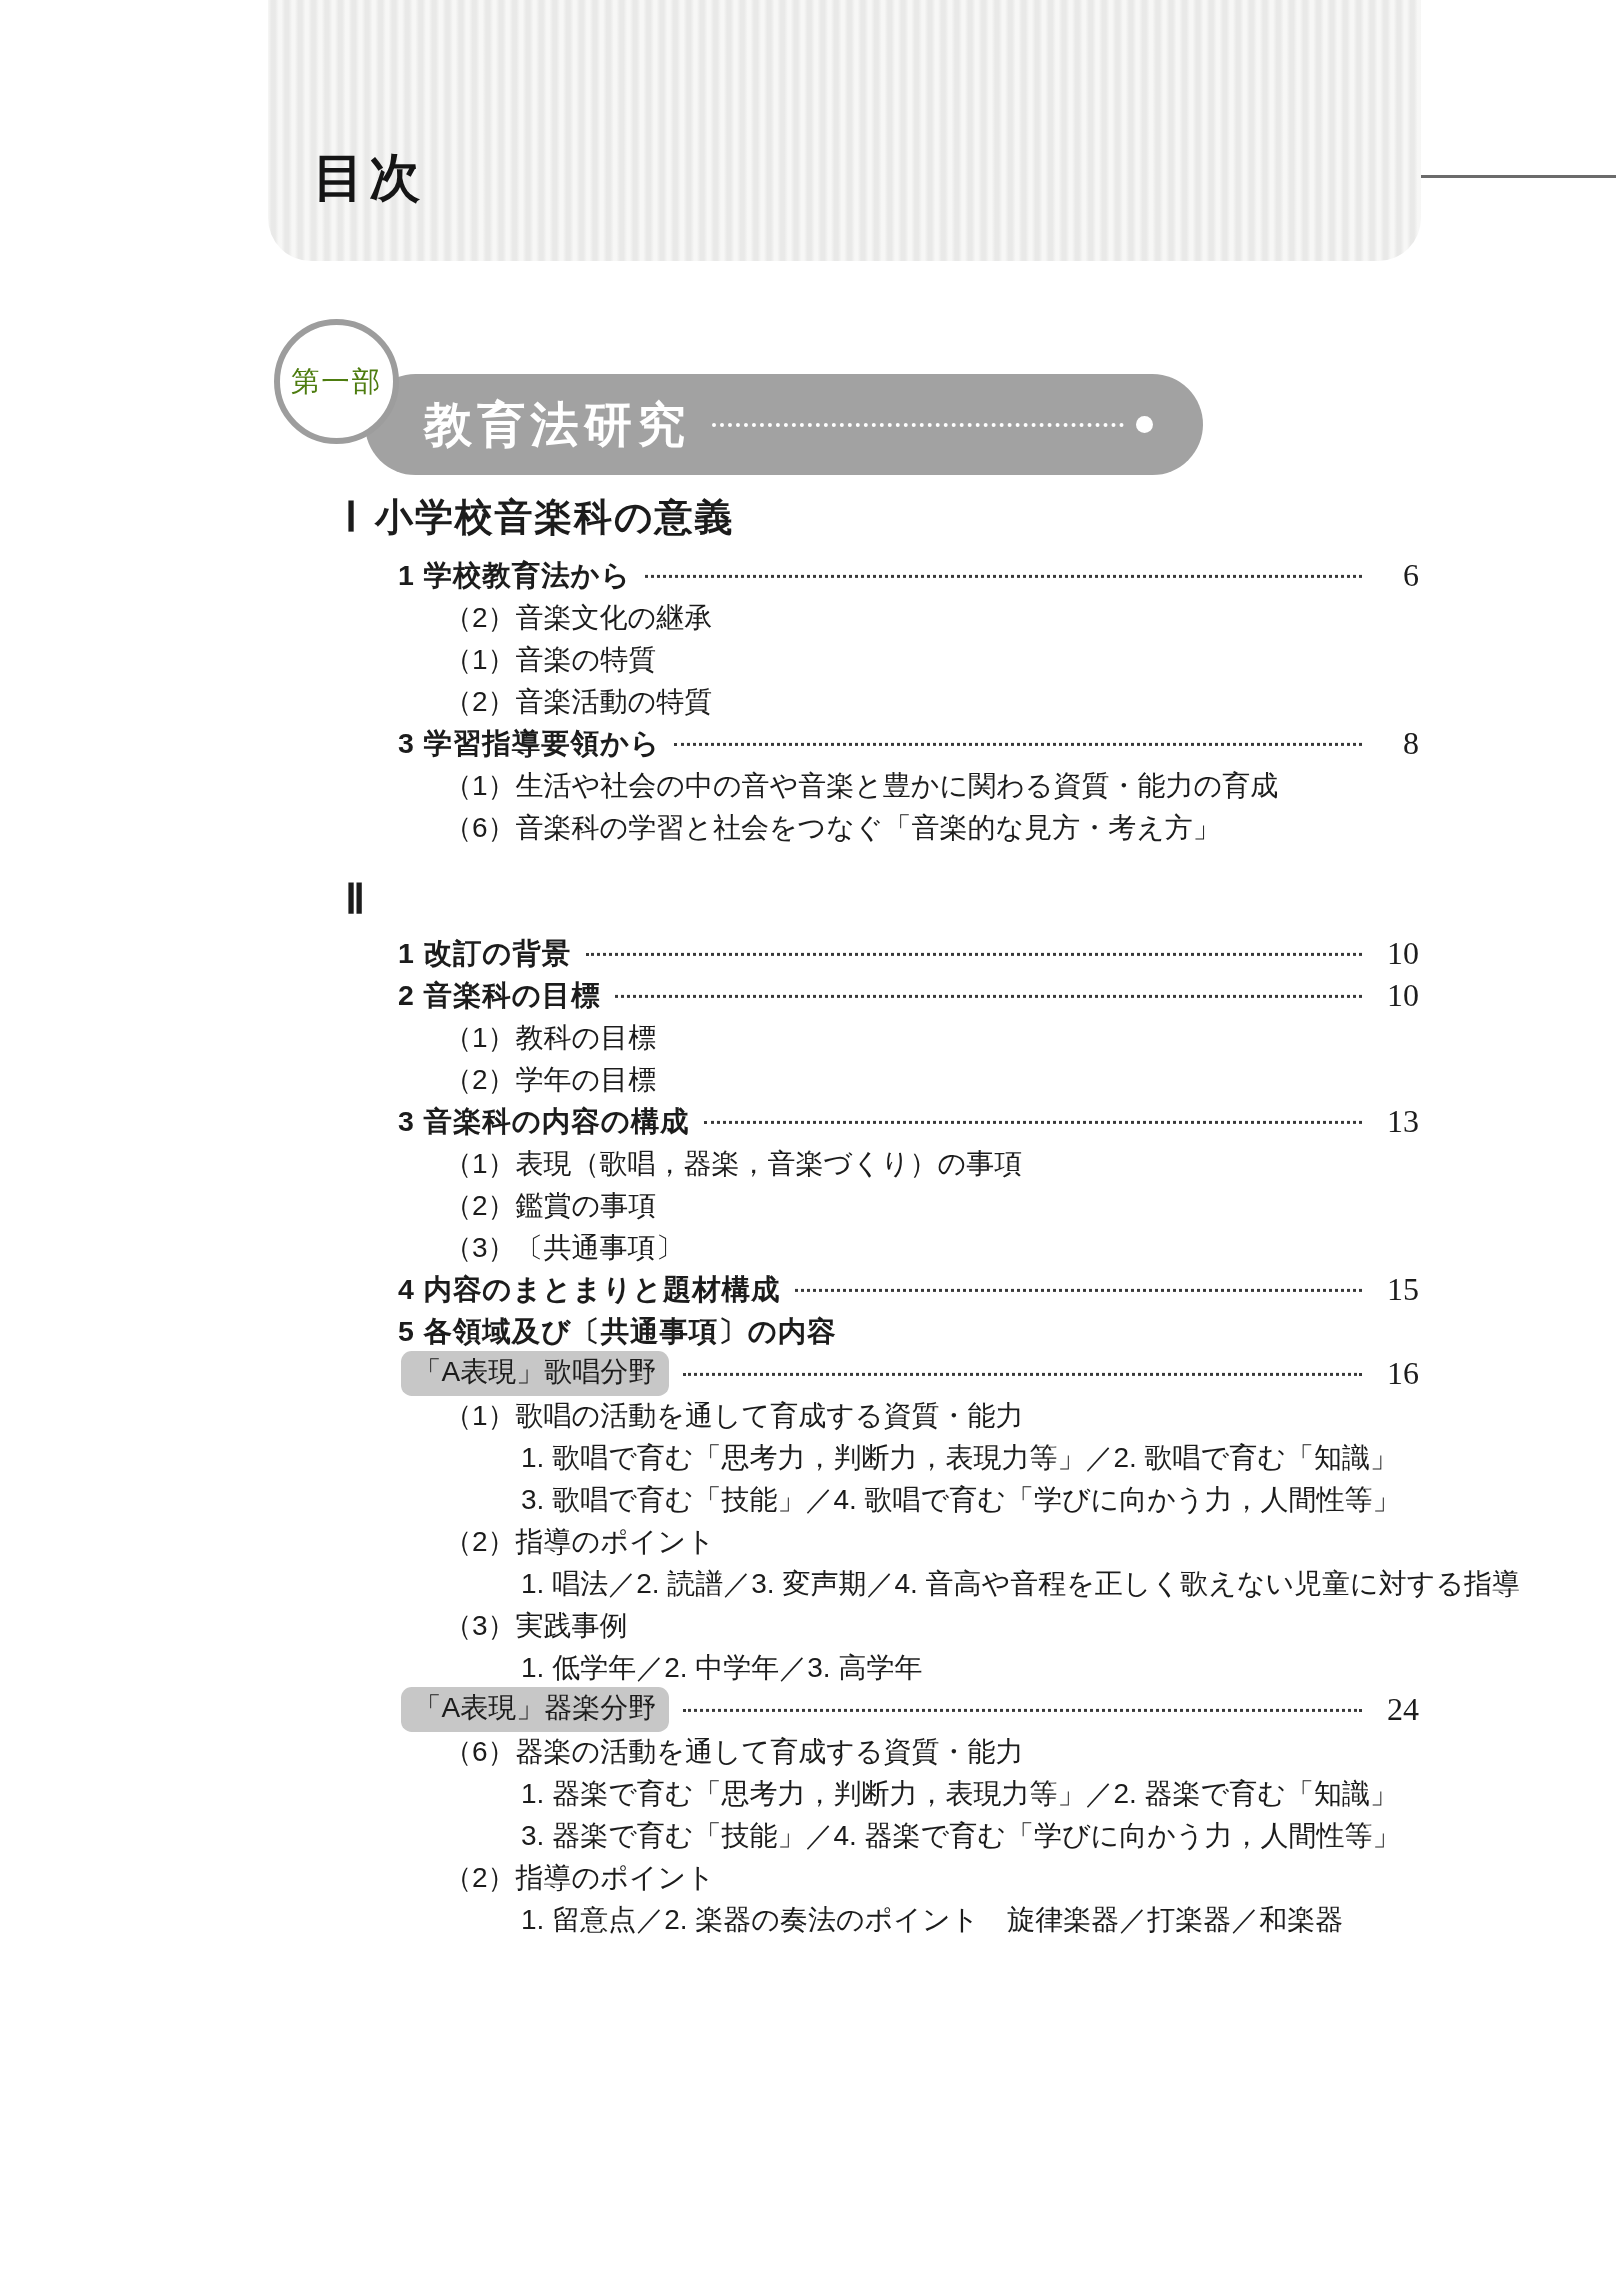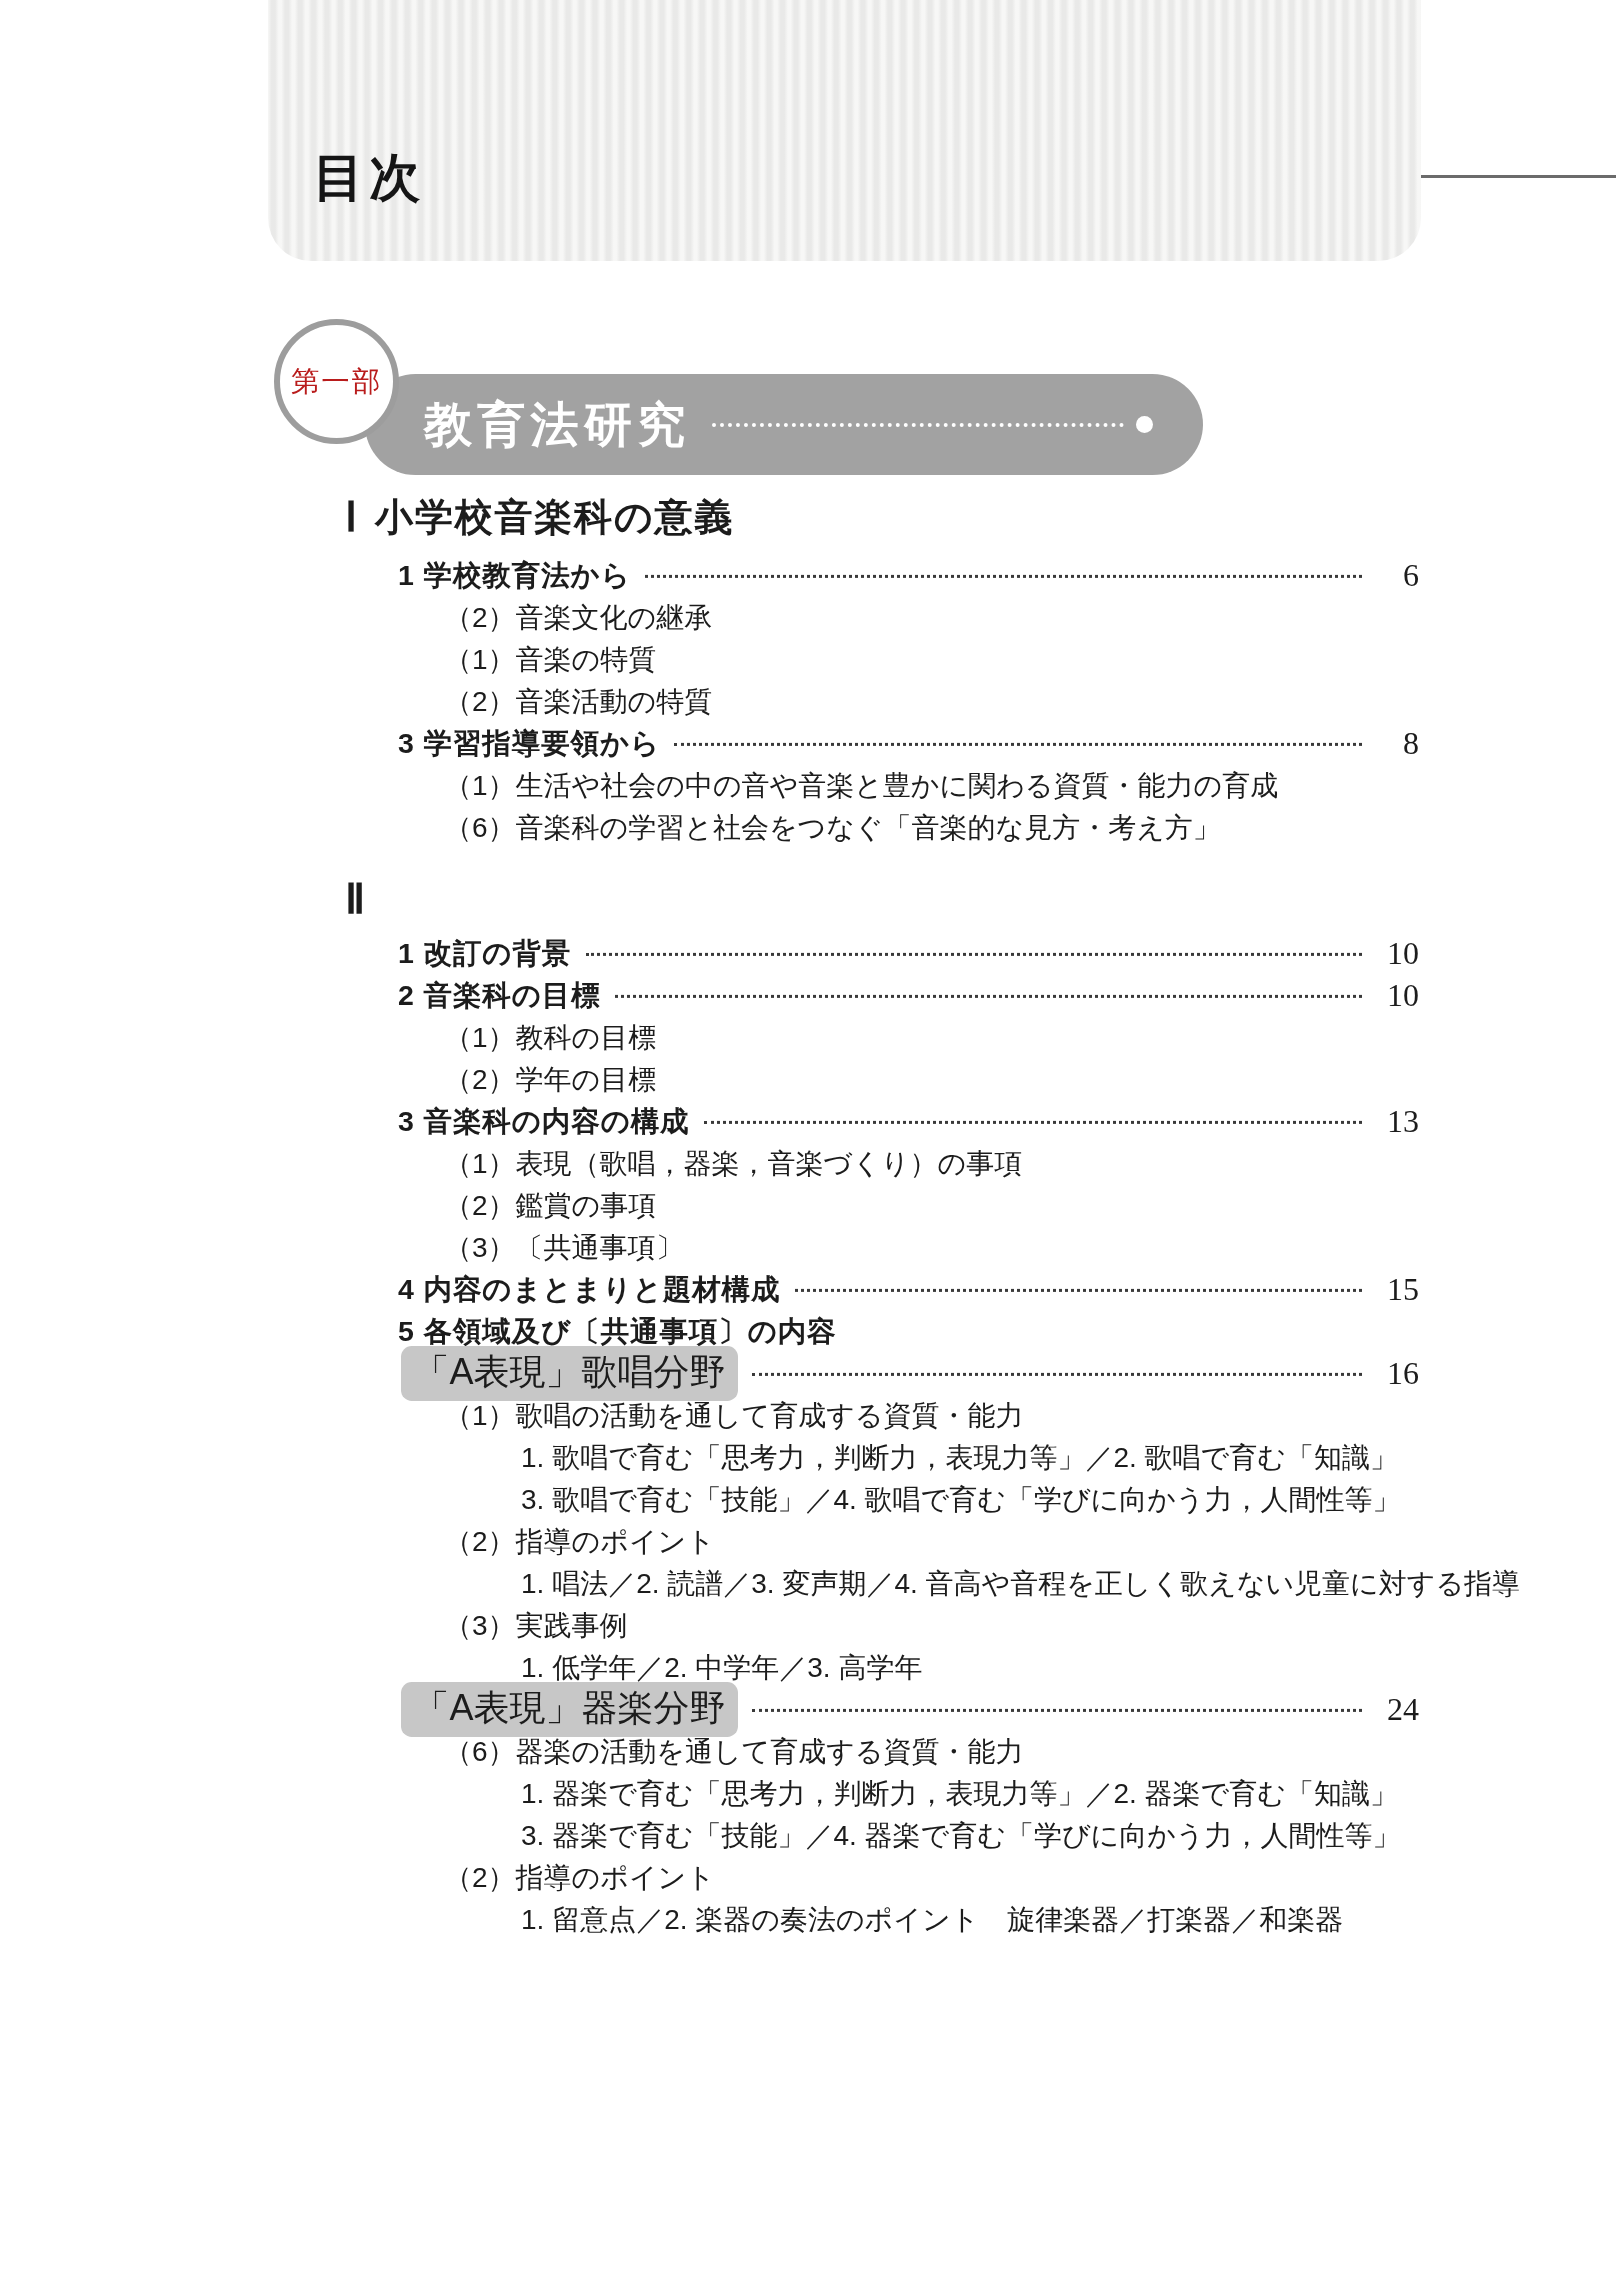--- a/index.html
+++ b/index.html
@@ -35,21 +35,21 @@
   .banner-leader{
     flex:1;height:0;border-bottom:4.5px dotted #ffffff;margin:0 12.5px 0 21.4px;
   }
   .banner-dot{
     width:17px;height:17px;border-radius:50%;background:#ffffff;flex:0 0 auto;
   }
   .banner-circle{
     position:absolute;left:274px;top:319px;width:125px;height:125px;box-sizing:border-box;
     background:#ffffff;border:6.2px solid #9d9d9d;border-radius:50%;
     display:flex;align-items:center;justify-content:center;
-    font-size:28.5px;color:#b91c1c;letter-spacing:1.8px;
+    font-size:28.5px;color:#4d7c0f;letter-spacing:1.8px;
   }
   
   .toc{position:absolute;left:345px;top:492px;width:1074px;}
   .toc-heading{
     display:flex;align-items:center;height:50px;margin-bottom:12.5px;
   }
   .toc-heading .numeral{
     font-family:"Liberation Serif",serif;font-size:41px;font-weight:bold;flex:0 0 auto;
   }
   .toc-heading .htext{
@@ -58,21 +58,21 @@
   .toc-heading.later{margin-top:25px;margin-bottom:9px;}
   .row{display:flex;align-items:center;height:42px;font-size:28px;}
   .row .label{flex:0 0 auto;white-space:nowrap;}
   .row.l1{padding-left:53px;}
   .row.l1 .label{font-weight:bold;font-size:28.5px;letter-spacing:0.9px;}
   .row.l2{padding-left:99px;}
   .row.l3{padding-left:176px;}
   .row.tag{padding-left:56px;}
   .tag-pill{
     flex:0 0 auto;background:#c7c7c7;border-radius:10.7px;
-    padding:1.8px 12.5px 4.5px 12.5px;font-size:36px;white-space:nowrap;text-align:center;
+    padding:1.8px 12.5px 4.5px 12.5px;font-size:28px;white-space:nowrap;text-align:center;
   }
   .leader{
     flex:1 1 auto;height:0;border-bottom:3px dotted #3a3a3a;
     margin:0 12.5px 0 14.3px;transform:translateY(0.9px);
   }
   .pagenum{
     flex:0 0 auto;font-family:"Liberation Serif",serif;font-size:32px;
     min-width:45px;text-align:right;color:#1c1c1c;
   }
 </style>

